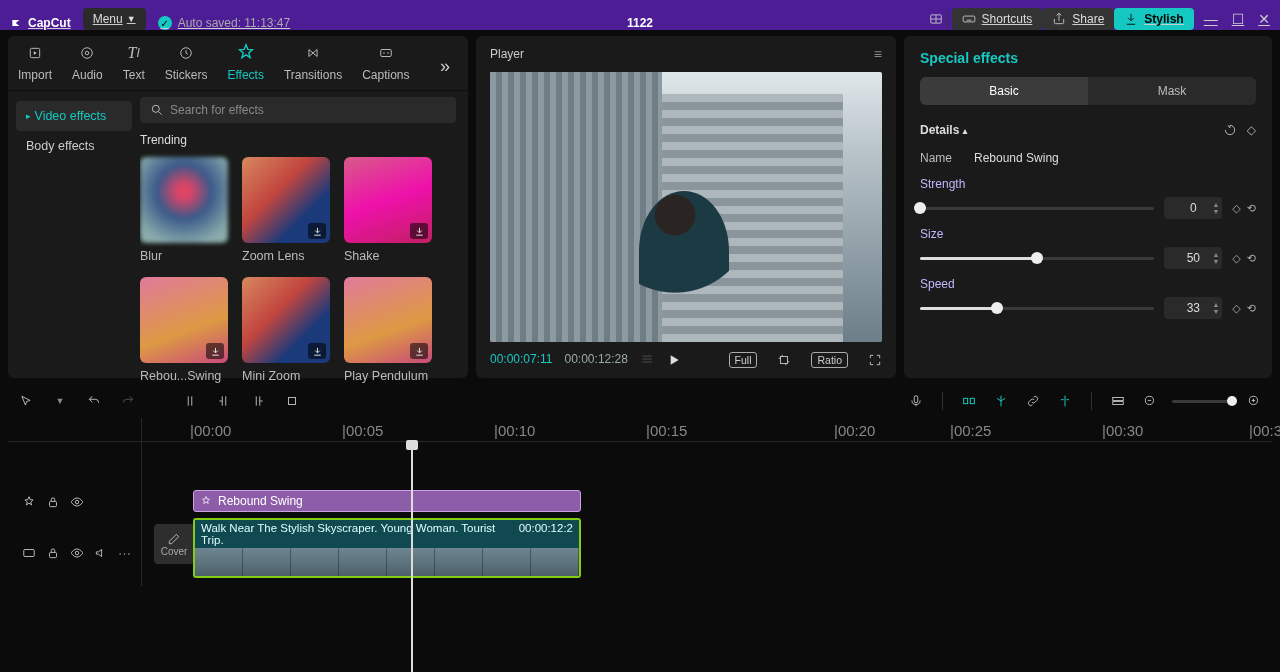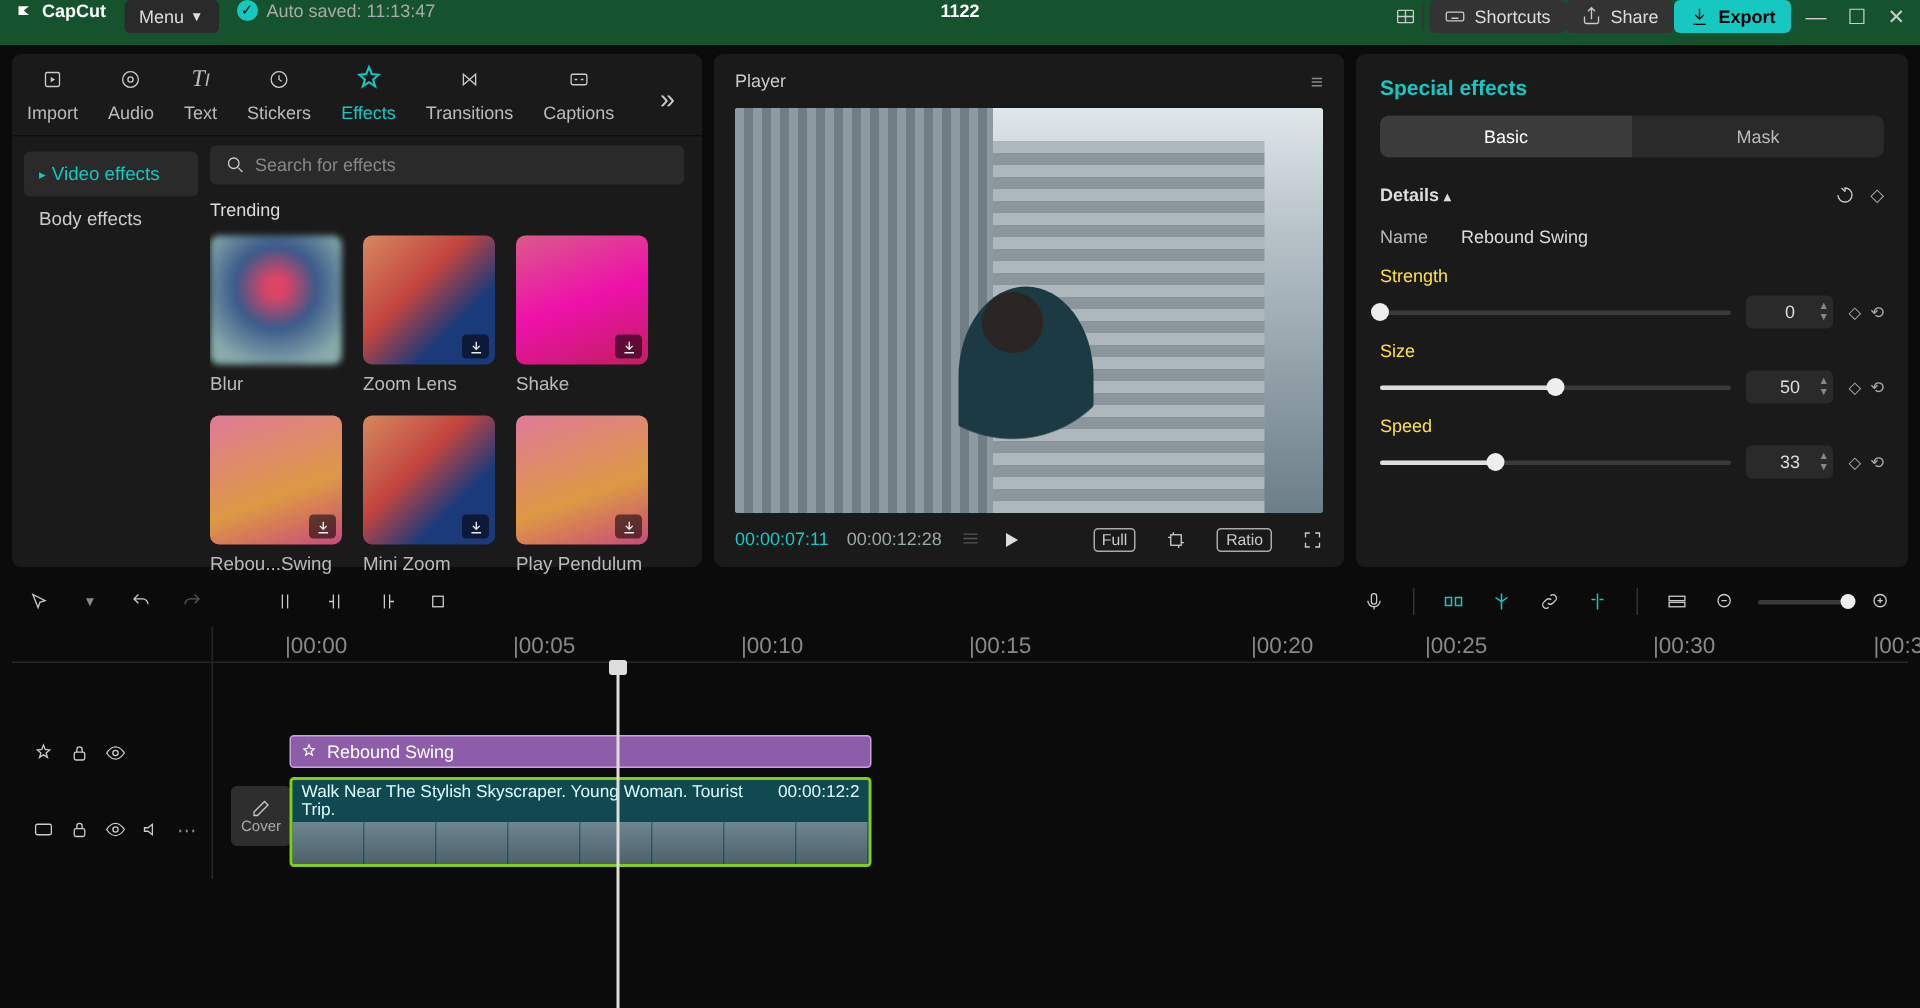--- a/index.html
+++ b/index.html
@@ -1,19 +1,19 @@
 <!DOCTYPE html>
 <html><head>
 <meta charset="utf-8">
 <style>
 * { box-sizing: border-box; margin: 0; padding: 0; font-family: -apple-system, "Segoe UI", Arial, sans-serif; }
 body { background: #0b0b0b; color: #ccc; width: 1280px; height: 672px; overflow: hidden; font-size: 12px; }
 
 
-.topbar { height: 30px; background:#14532d; display:flex; align-items:flex-start; padding:0 10px; }
+.topbar { height: 30px; background:#4c1d95; display:flex; align-items:flex-end; padding:0 10px;text-decoration:underline; }
 .logo { display:flex; align-items:center; gap:4px; color:#fff; font-weight:600; font-size:12px; }
 .menu-btn { margin-left:12px; background:#2a2a2a; color:#ddd; padding:4px 10px; border-radius:4px; display:flex; align-items:center; gap:4px; cursor:pointer; }
 .autosave { margin-left:12px; display:flex; align-items:center; gap:6px; color:#aaa; }
 .autosave-icon { width:14px; height:14px; background:#15c9c2; border-radius:50%; display:flex; align-items:center; justify-content:center; color:#000; font-size:10px; }
 .project-title { position:absolute; left:50%; transform:translateX(-50%); color:#fff; font-weight:600; }
 .right-controls { margin-left:auto; display:flex; align-items:center; }
 .top-btn { background:#333; color:#ddd; padding:4px 10px; border-radius:4px; display:flex; align-items:center; gap:6px; cursor:pointer; }
 .export-btn { background:#15c9c2; color:#000; font-weight:600; }
 .win-controls { display:flex; gap:14px; margin-left:10px; color:#ccc; font-size:14px; }
 .icon-svg { width:14px;height:14px;stroke:#ccc;fill:none;stroke-width:1.5; }
@@ -58,21 +58,21 @@
 .seg { display:flex; background:#2a2a2a; border-radius:6px; overflow:hidden; margin-bottom:18px; }
 .seg-item { flex:1; text-align:center; padding:7px 0; color:#bbb; cursor:pointer; }
 .seg-item.active { background:#3b3b3b; color:#fff; }
 .details-head { display:flex; align-items:center; margin-bottom:14px; }
 .details-head .ttl { color:#ddd; font-weight:600; }
 .mini-icons { margin-left:auto; display:flex; gap:10px; color:#aaa; }
 .field-row { display:flex; align-items:center; margin-bottom:12px; }
 .field-label { width:50px; color:#bbb; }
 .field-val { color:#ddd; margin-left:4px; }
 .param { margin-bottom:8px; }
-.param-label { color:#fde047; margin-bottom:6px; }
+.param-label { color:#c4b5fd; margin-bottom:6px; }
 .param-row { display:flex; align-items:center; gap:10px; }
 .slider { flex:1; height:3px; background:#3a3a3a; border-radius:2px; position:relative; }
 .slider-fill { position:absolute; height:3px; background:#ddd; border-radius:2px; }
 .slider-thumb { position:absolute; top:-5px; width:12px;height:12px;border-radius:50%;background:#eee; margin-left:-6px; }
 .numbox { width:58px; background:#2a2a2a; border-radius:4px; padding:4px 0; display:flex; align-items:center; justify-content:center; position:relative; color:#ddd; }
 .spin { position:absolute; right:3px; display:flex; flex-direction:column; font-size:7px; color:#888; line-height:7px; }
 .mini { display:flex; gap:6px; color:#aaa; font-size:11px; }
 
 
 .timeline { height:280px; padding:0 8px 8px; }
@@ -139,21 +139,21 @@
     <div class="top-btn">
       <svg class="icon-svg" viewBox="0 0 24 24">
           <path d="M4 12v6a2 2 0 002 2h12a2 2 0 002-2v-6M16 6l-4-4-4 4M12 2v13"></path>
         </svg>
       <span>Share</span>
     </div>
     <div class="top-btn export-btn">
       <svg class="icon-svg" viewBox="0 0 24 24" style="stroke:#000">
           <path d="M12 3v12M7 10l5 5 5-5M5 21h14"></path>
         </svg>
-      <span>Export</span>
+      <span>Stylish</span>
     </div>
     <div class="win-controls">
       <span>—</span>
       <span>☐</span>
       <span>✕</span>
     </div>
   </div>
 </div>
 
 <div class="main">

